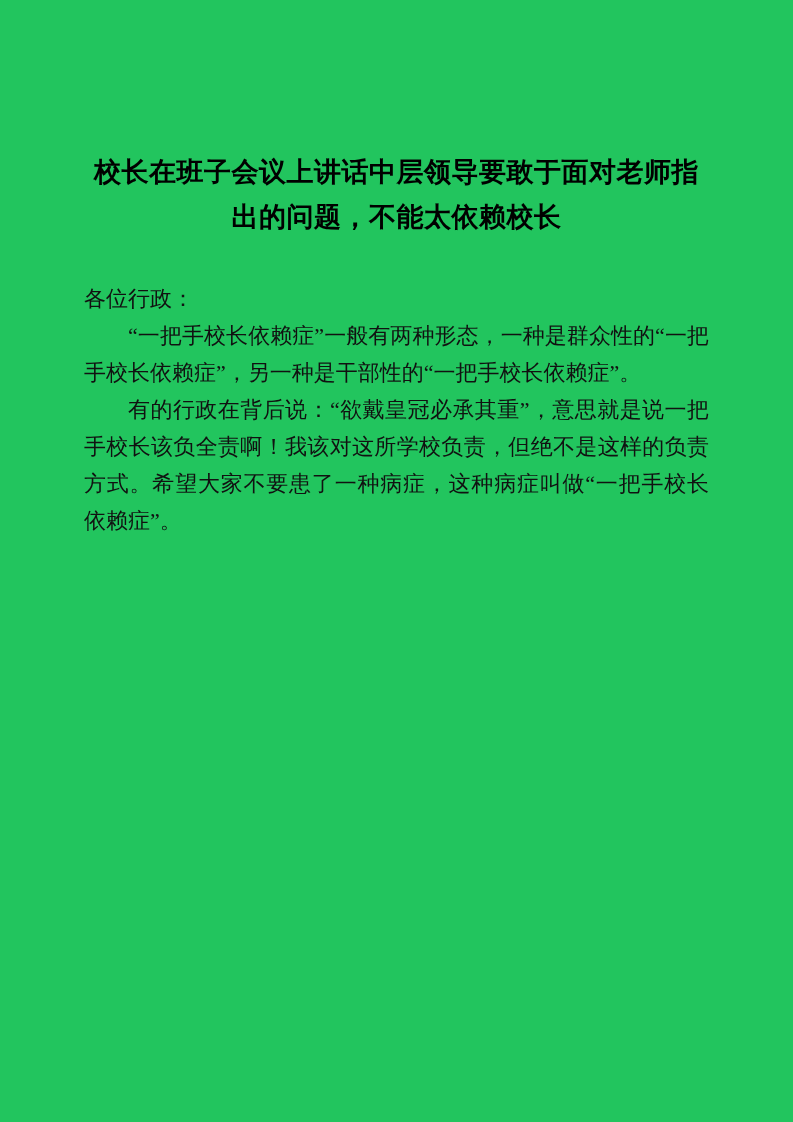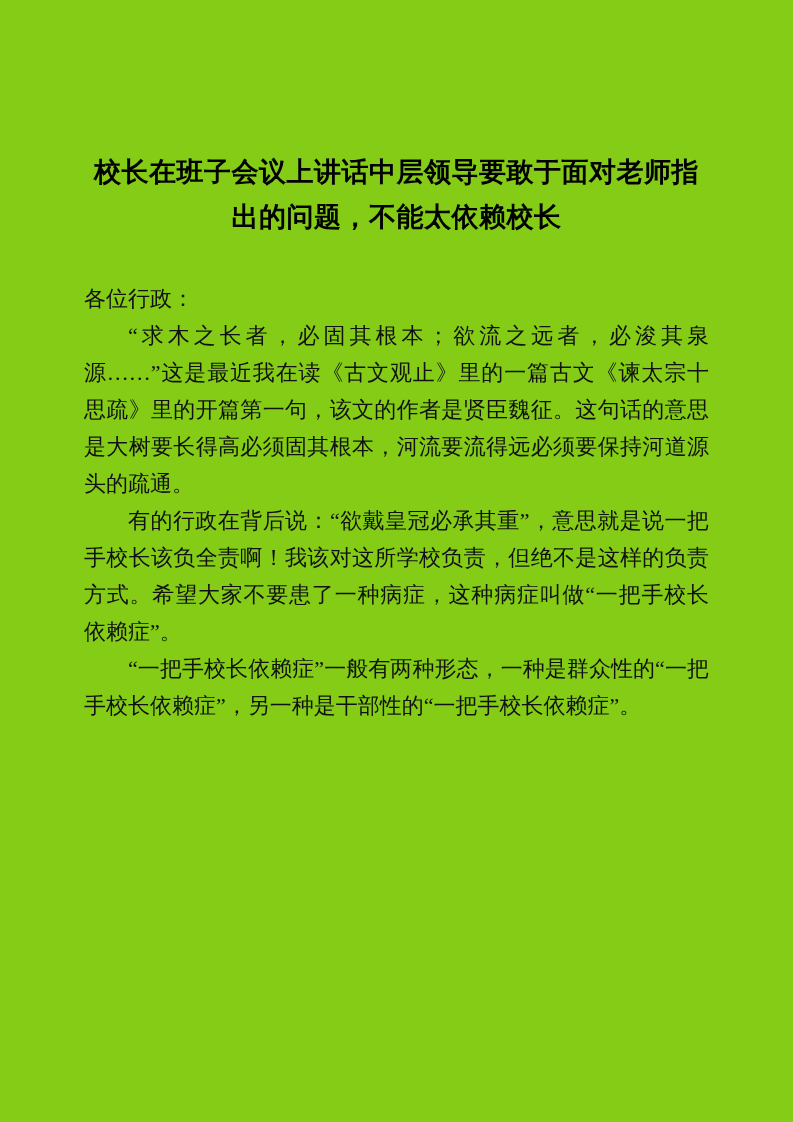--- a/index.html
+++ b/index.html
@@ -4,21 +4,21 @@
 <style>
   html, body {
     margin: 0;
     padding: 0;
     background: #ffffff;
   }
   .page {
     position: relative;
     width: 793px;
     height: 1122px;
-    background: #84cc16;
+    background: #22c55e;
     overflow: hidden;
     box-sizing: border-box;
     font-family: "Liberation Serif", "DejaVu Serif", serif;
     color: #111111;
   }
   .doc-content {
     padding: 0 84px;
     box-sizing: border-box;
   }
   .doc-title {
@@ -52,18 +52,17 @@
   }
 </style>
 </head>
 <body>
 
 <div class="page">
   <div class="doc-content">
     <h1 class="doc-title">校长在班子会议上讲话中层领导要敢于面对老师指出的问题，不能太依赖校长</h1>
     <div class="doc-body">
       <p class="salutation">各位行政：</p>
-      <p class="indented">“求木之长者，必固其根本；欲流之远者，必浚其泉源……”这是最近我在读《古文观止》里的一篇古文《谏太宗十思疏》里的开篇第一句，该文的作者是贤臣魏征。这句话的意思是大树要长得高必须固其根本，河流要流得远必须要保持河道源头的疏通。</p>
+      <p class="indented">“一把手校长依赖症”一般有两种形态，一种是群众性的“一把手校长依赖症”，另一种是干部性的“一把手校长依赖症”。</p>
       <p class="indented">有的行政在背后说：“欲戴皇冠必承其重”，意思就是说一把手校长该负全责啊！我该对这所学校负责，但绝不是这样的负责方式。希望大家不要患了一种病症，这种病症叫做“一把手校长依赖症”。</p>
-      <p class="indented">“一把手校长依赖症”一般有两种形态，一种是群众性的“一把手校长依赖症”，另一种是干部性的“一把手校长依赖症”。</p>
     </div>
   </div>
 </div>
 
 </body></html>

